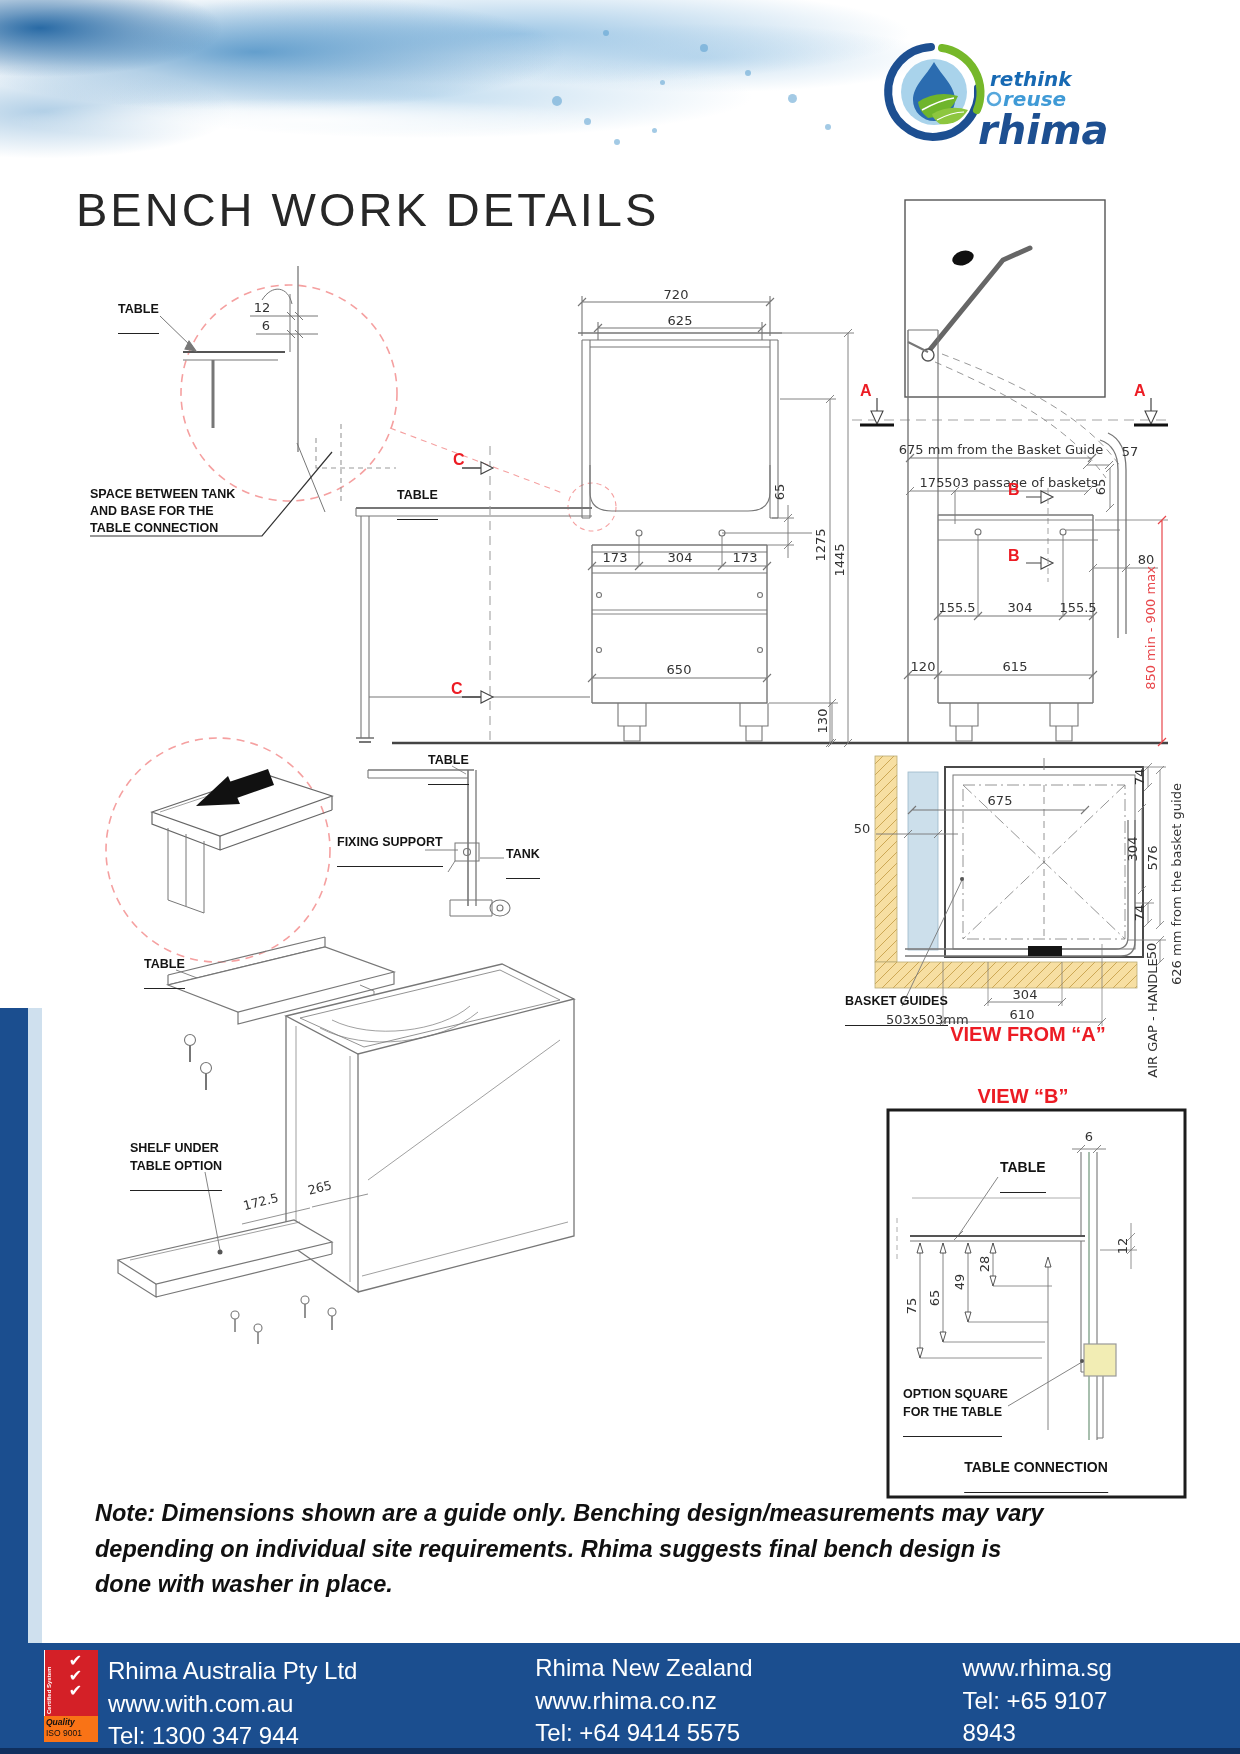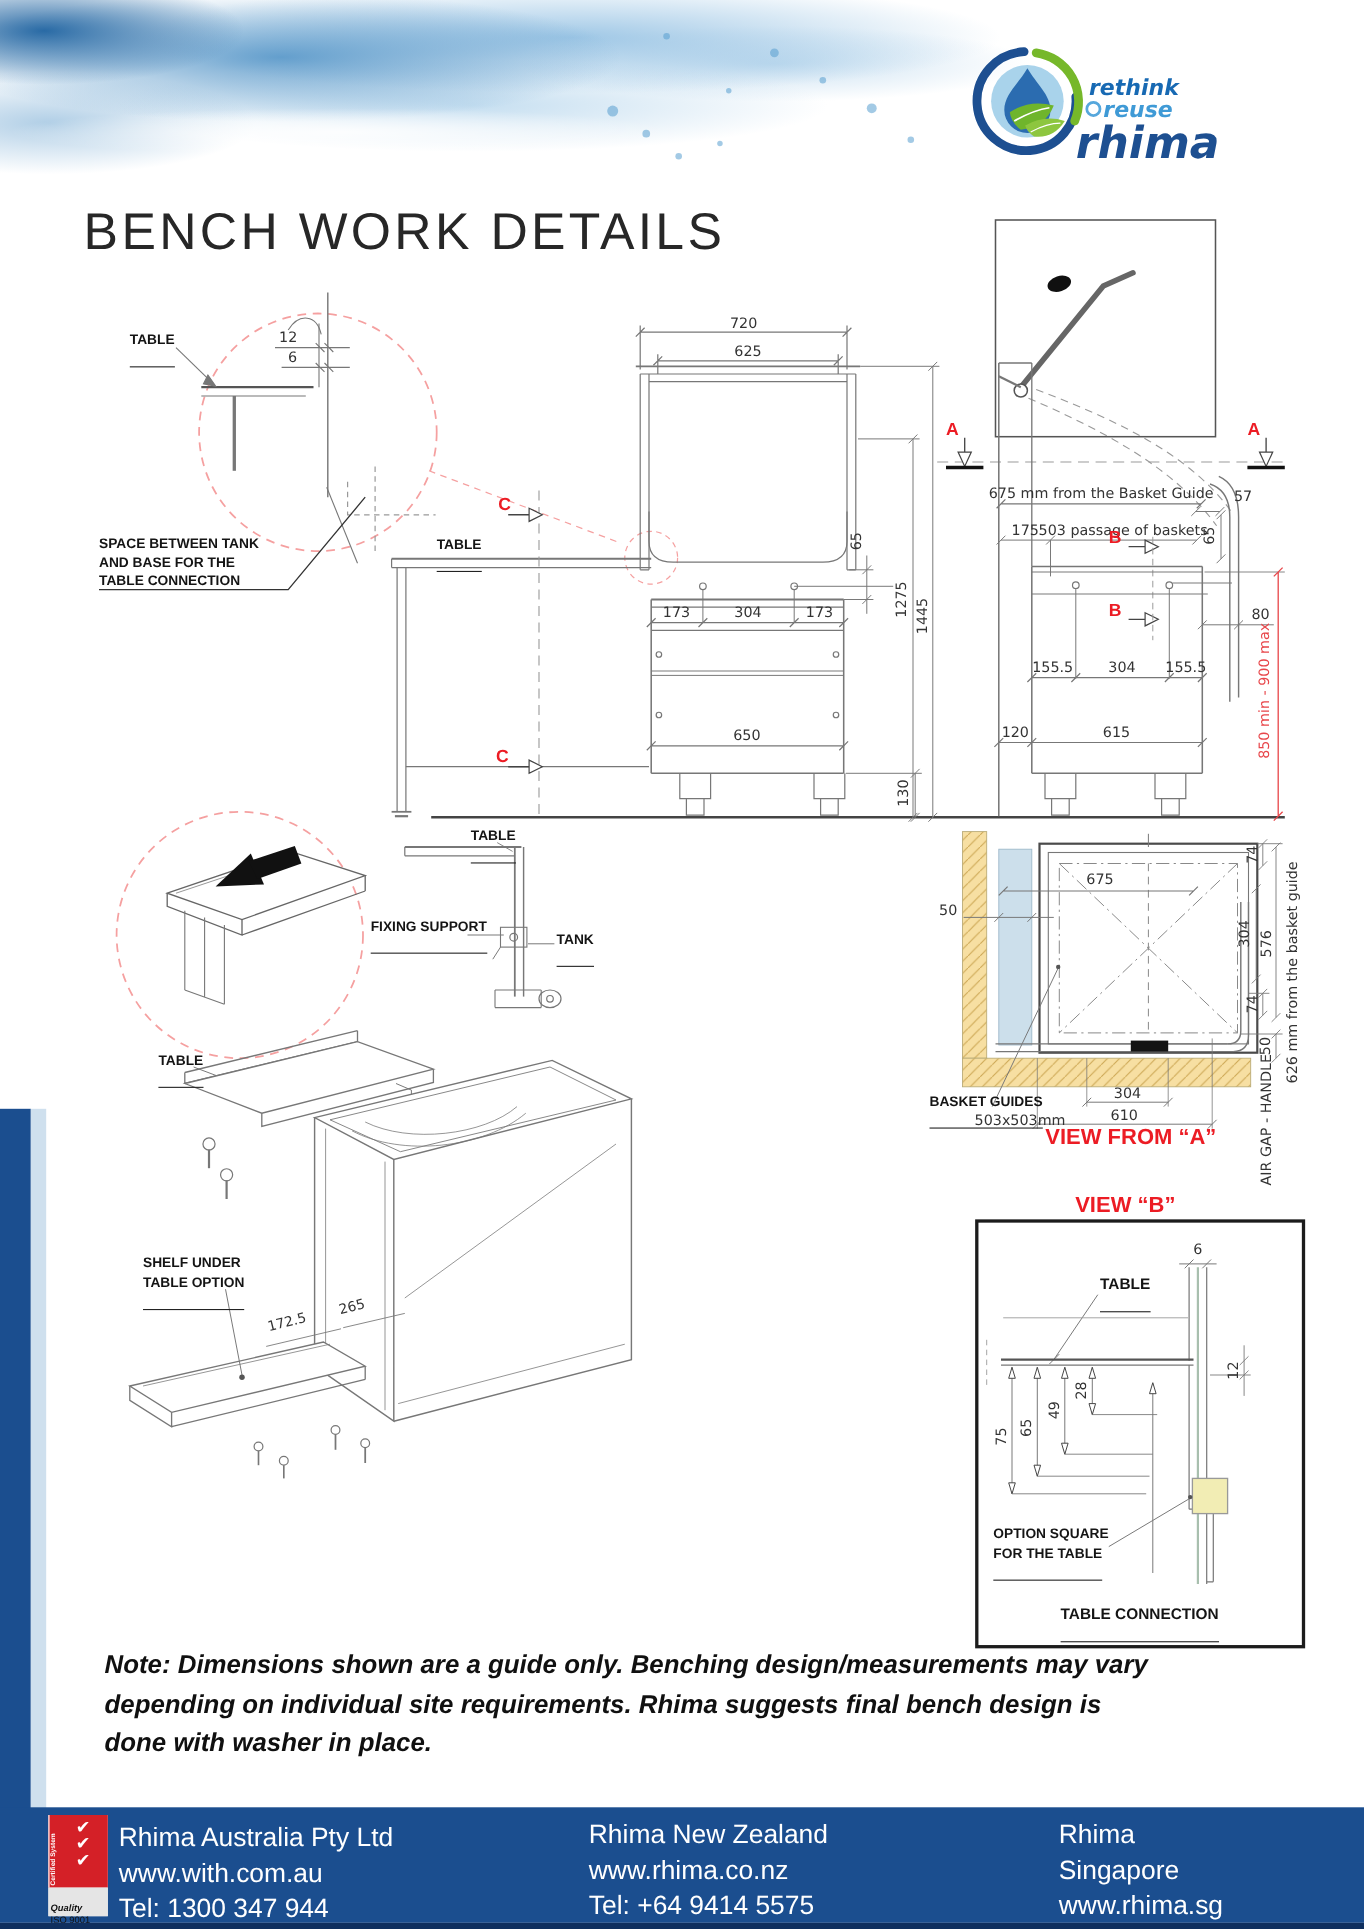--- a/index.html
+++ b/index.html
@@ -42,22 +42,22 @@
   
   .footer{position:absolute;left:0;top:1643px;width:1240px;height:105px;background:#1b4e8f;}
   .fstrip{position:absolute;left:0;top:1748px;width:1240px;height:6px;background:#0f2f5e;}
   .fcol{position:absolute;color:#fff;font-family:"Liberation Sans",sans-serif;font-size:24px;line-height:1.36;}
   .fcol.center{transform:translateX(-50%);text-align:left;}
   .badge{position:absolute;left:44px;top:1650px;width:54px;height:92px;background:#fff;}
   .badge-red{position:absolute;left:0;top:0;width:54px;height:66px;background:#d42027;display:flex;}
   .badge-cert{writing-mode:vertical-rl;transform:rotate(180deg);font:bold 6px/1 "Liberation Sans",sans-serif;
               color:#fff;padding:2px 1px;border-right:1px solid #fff;}
   .badge-checks{flex:1;text-align:center;color:#fff;font:bold 16px/0.95 "DejaVu Sans",sans-serif;padding-top:3px;}
-  .badge-foot{position:absolute;left:0;bottom:0;width:54px;height:26px;background:#e5e5e5;color:#111;
-              font:8.5px/1.25 "Liberation Sans",sans-serif;padding:13px 2px;box-sizing:border-box;}
+  .badge-foot{position:absolute;left:0;bottom:0;width:54px;height:26px;background:#f97316;color:#111;
+              font:8.5px/1.25 "Liberation Sans",sans-serif;padding:1px 2px;box-sizing:border-box;}
   .badge-foot b{font-style:italic;}
 </style>
 </head>
 <body>
 
 <div class="page">
 
   <div class="splash"></div>
   <div class="drop" style="left:552px;top:96px;width:10px;height:10px"></div>
   <div class="drop" style="left:584px;top:118px;width:7px;height:7px"></div>
@@ -390,19 +390,18 @@
     <div>Rhima Australia Pty Ltd</div>
     <div>www.with.com.au</div>
     <div>Tel: 1300 347 944</div>
   </div>
   <div class="fcol center" style="left:644px;top:1652px">
     <div>Rhima New Zealand</div>
     <div>www.rhima.co.nz</div>
     <div>Tel: +64 9414 5575</div>
   </div>
   <div class="fcol center" style="left:1055px;top:1652px">
-    <div>Rhima Singapore</div>
     <div>www.rhima.sg</div>
     <div>Tel: +65 9107 8943</div>
   </div>
 
   <div class="fstrip"></div>
 </div>
 
 </body></html>

